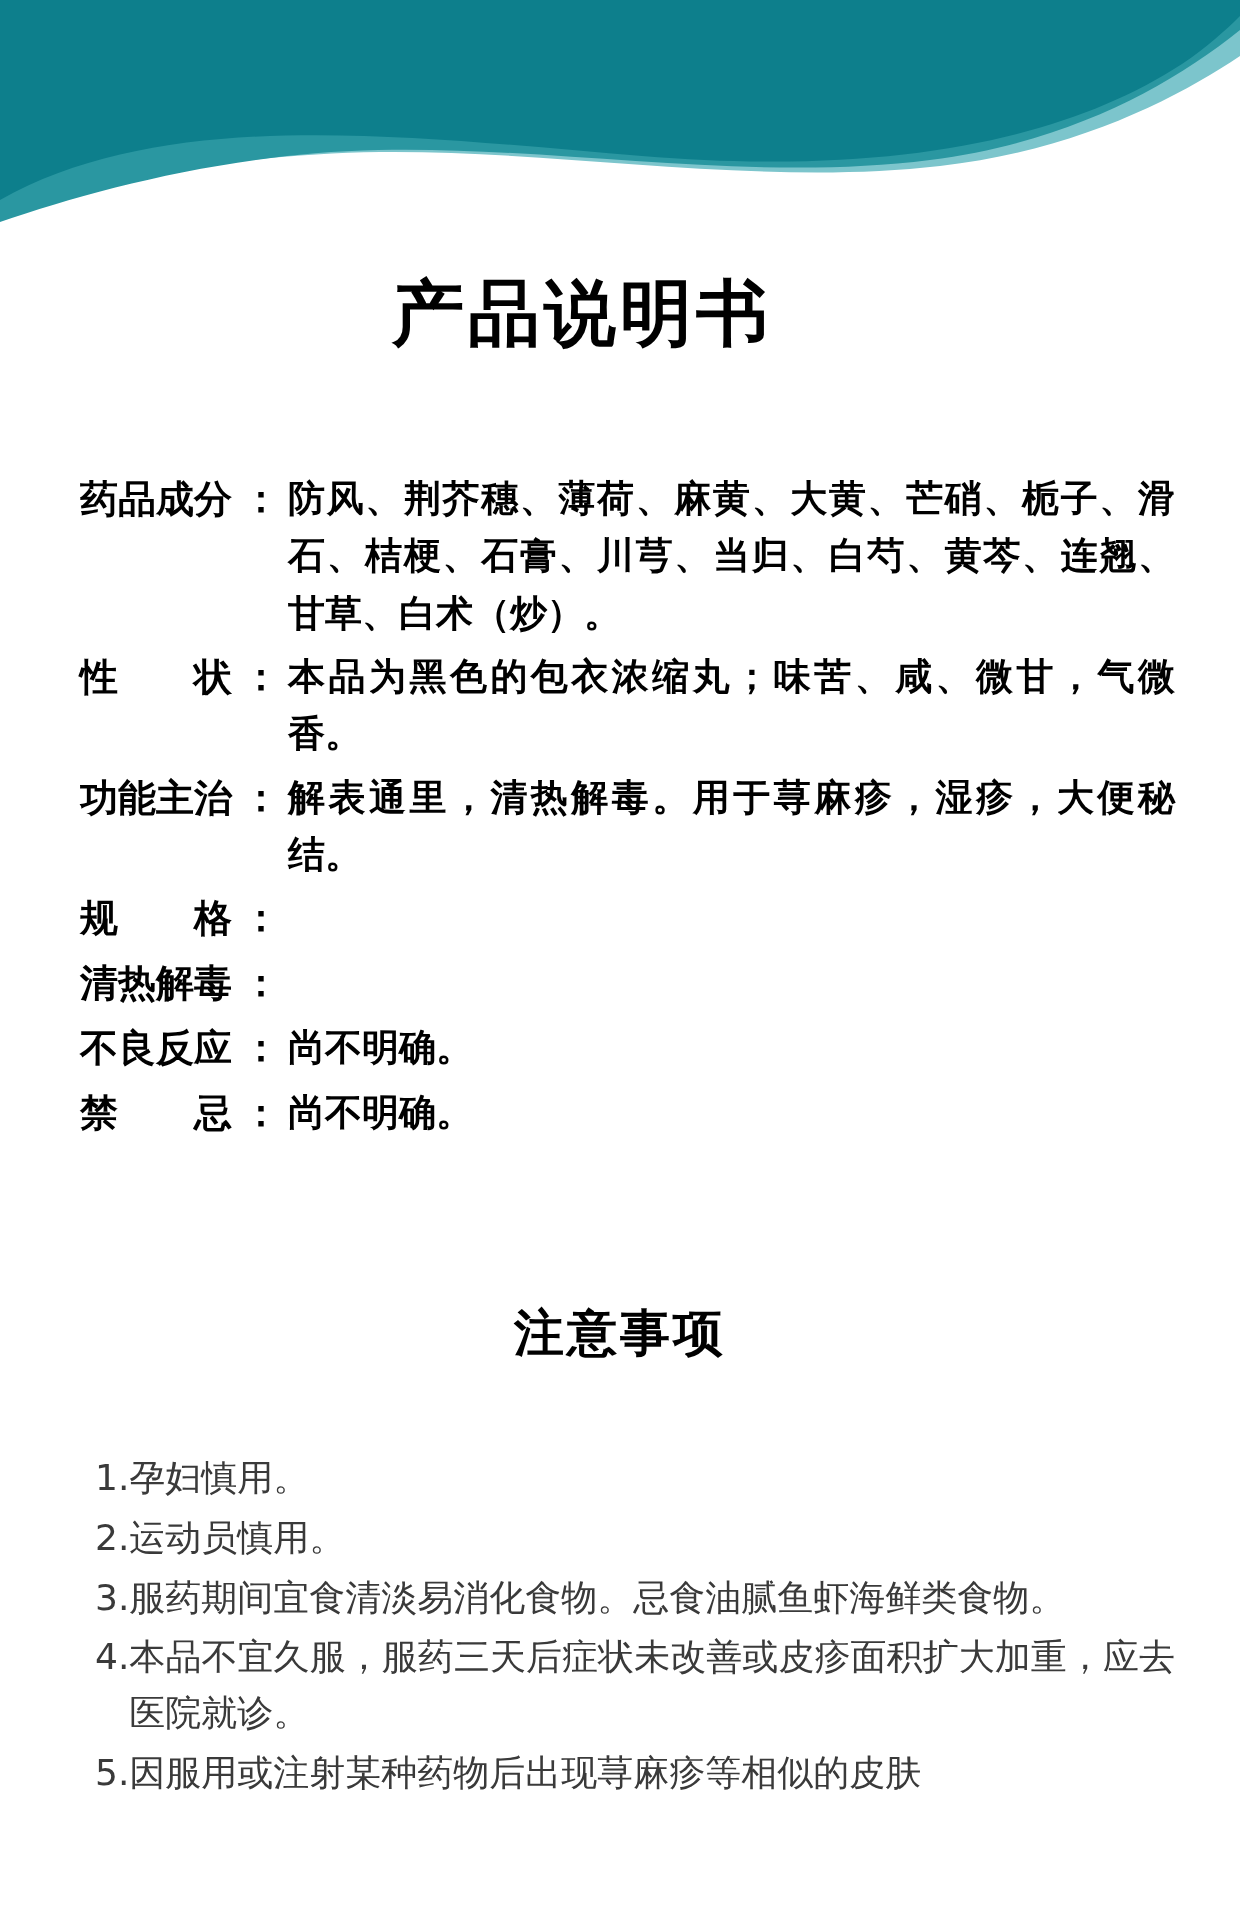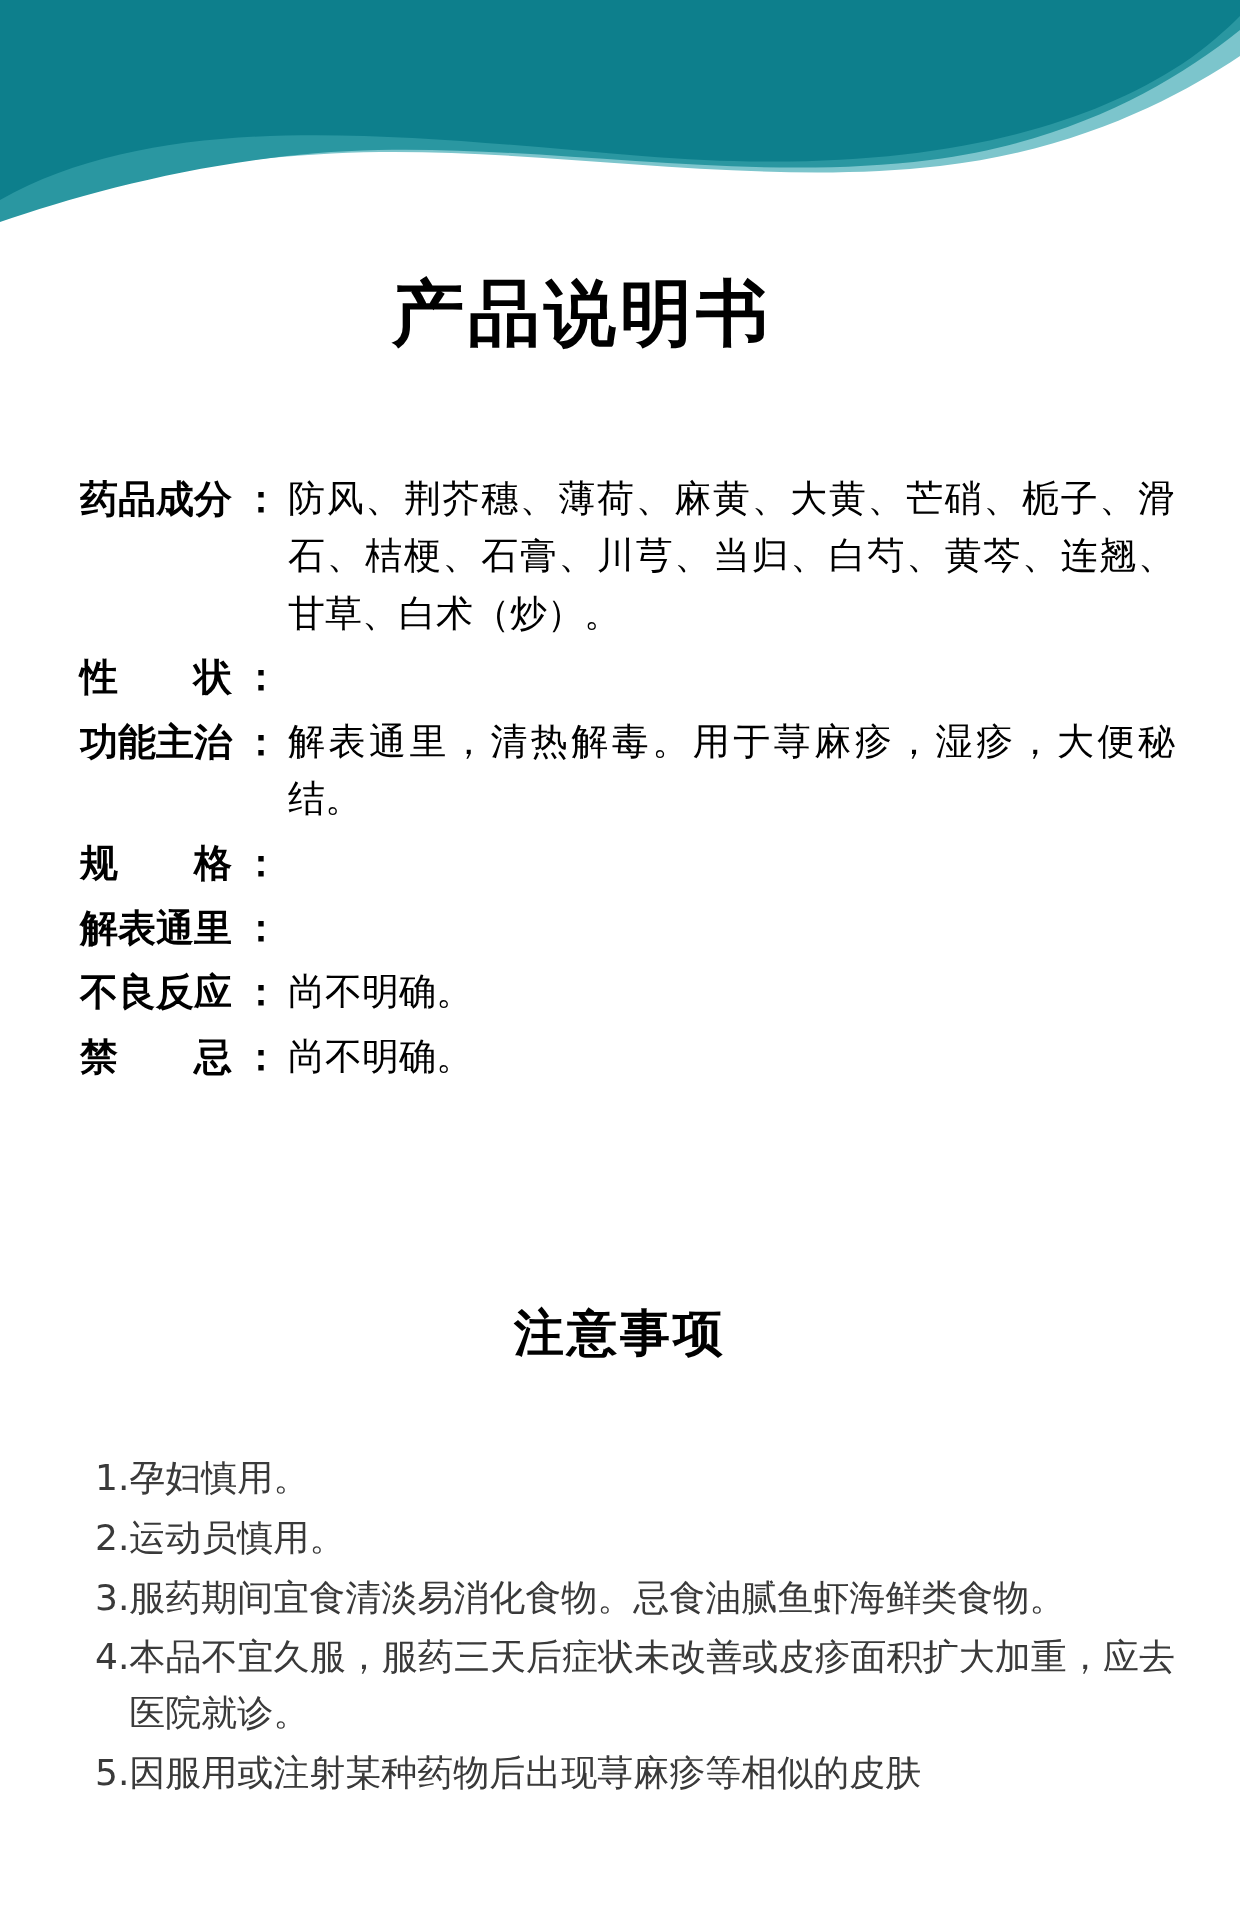--- a/index.html
+++ b/index.html
@@ -69,20 +69,21 @@
   }
   .info-label .lab-colon {
     display: inline-block;
   }
   .info-value {
     flex: 1 1 auto;
     font-size: 37px;
     line-height: 1.55;
     text-align: justify;
     padding-left: 8px;
+    font-weight: bold;
   }
 
   
   .section-heading {
     position: absolute;
     top: 1300px;
     left: 0;
     width: 1240px;
     text-align: center;
     font-size: 50px;
@@ -138,40 +139,41 @@
       <span class="lab-colon">：</span>
     </div>
     <div class="info-value">防风、荆芥穗、薄荷、麻黄、大黄、芒硝、栀子、滑石、桔梗、石膏、川芎、当归、白芍、黄芩、连翘、甘草、白术（炒）。</div>
   </div>
 
   <div class="info-row">
     <div class="info-label">
       <span class="lab-txt">性　　状</span>
       <span class="lab-colon">：</span>
     </div>
+    <div class="info-value">本品为黑色的包衣浓缩丸；味苦、咸、微甘，气微香。</div>
   </div>
 
   <div class="info-row">
     <div class="info-label">
       <span class="lab-txt">功能主治</span>
       <span class="lab-colon">：</span>
     </div>
     <div class="info-value">解表通里，清热解毒。用于荨麻疹，湿疹，大便秘结。</div>
   </div>
 
   <div class="info-row">
     <div class="info-label">
       <span class="lab-txt">规　　格</span>
       <span class="lab-colon">：</span>
     </div>
   </div>
 
   <div class="info-row">
     <div class="info-label">
-      <span class="lab-txt">解表通里</span>
+      <span class="lab-txt">清热解毒</span>
       <span class="lab-colon">：</span>
     </div>
   </div>
 
   <div class="info-row">
     <div class="info-label">
       <span class="lab-txt">不良反应</span>
       <span class="lab-colon">：</span>
     </div>
     <div class="info-value">尚不明确。</div>

